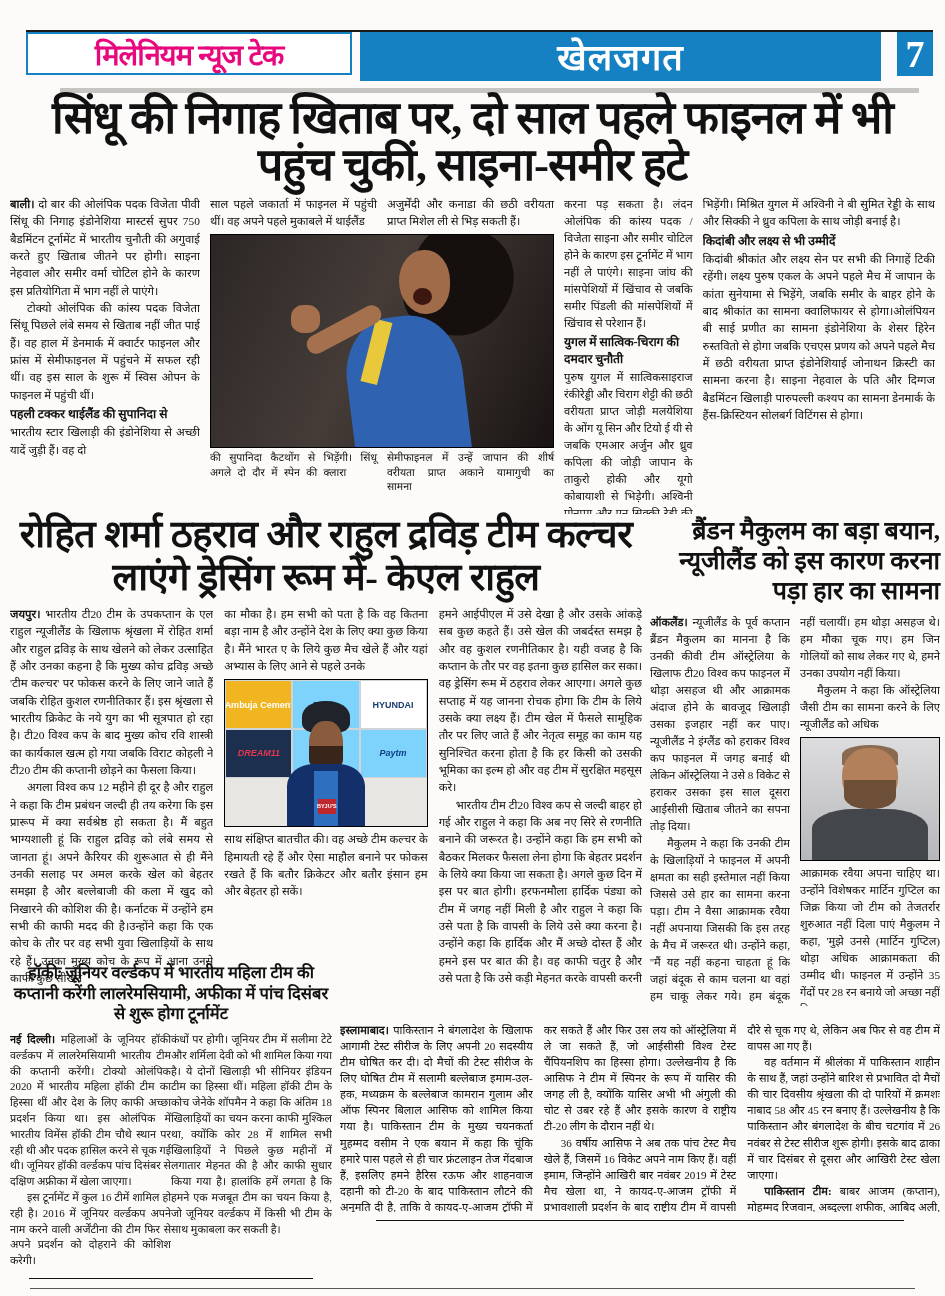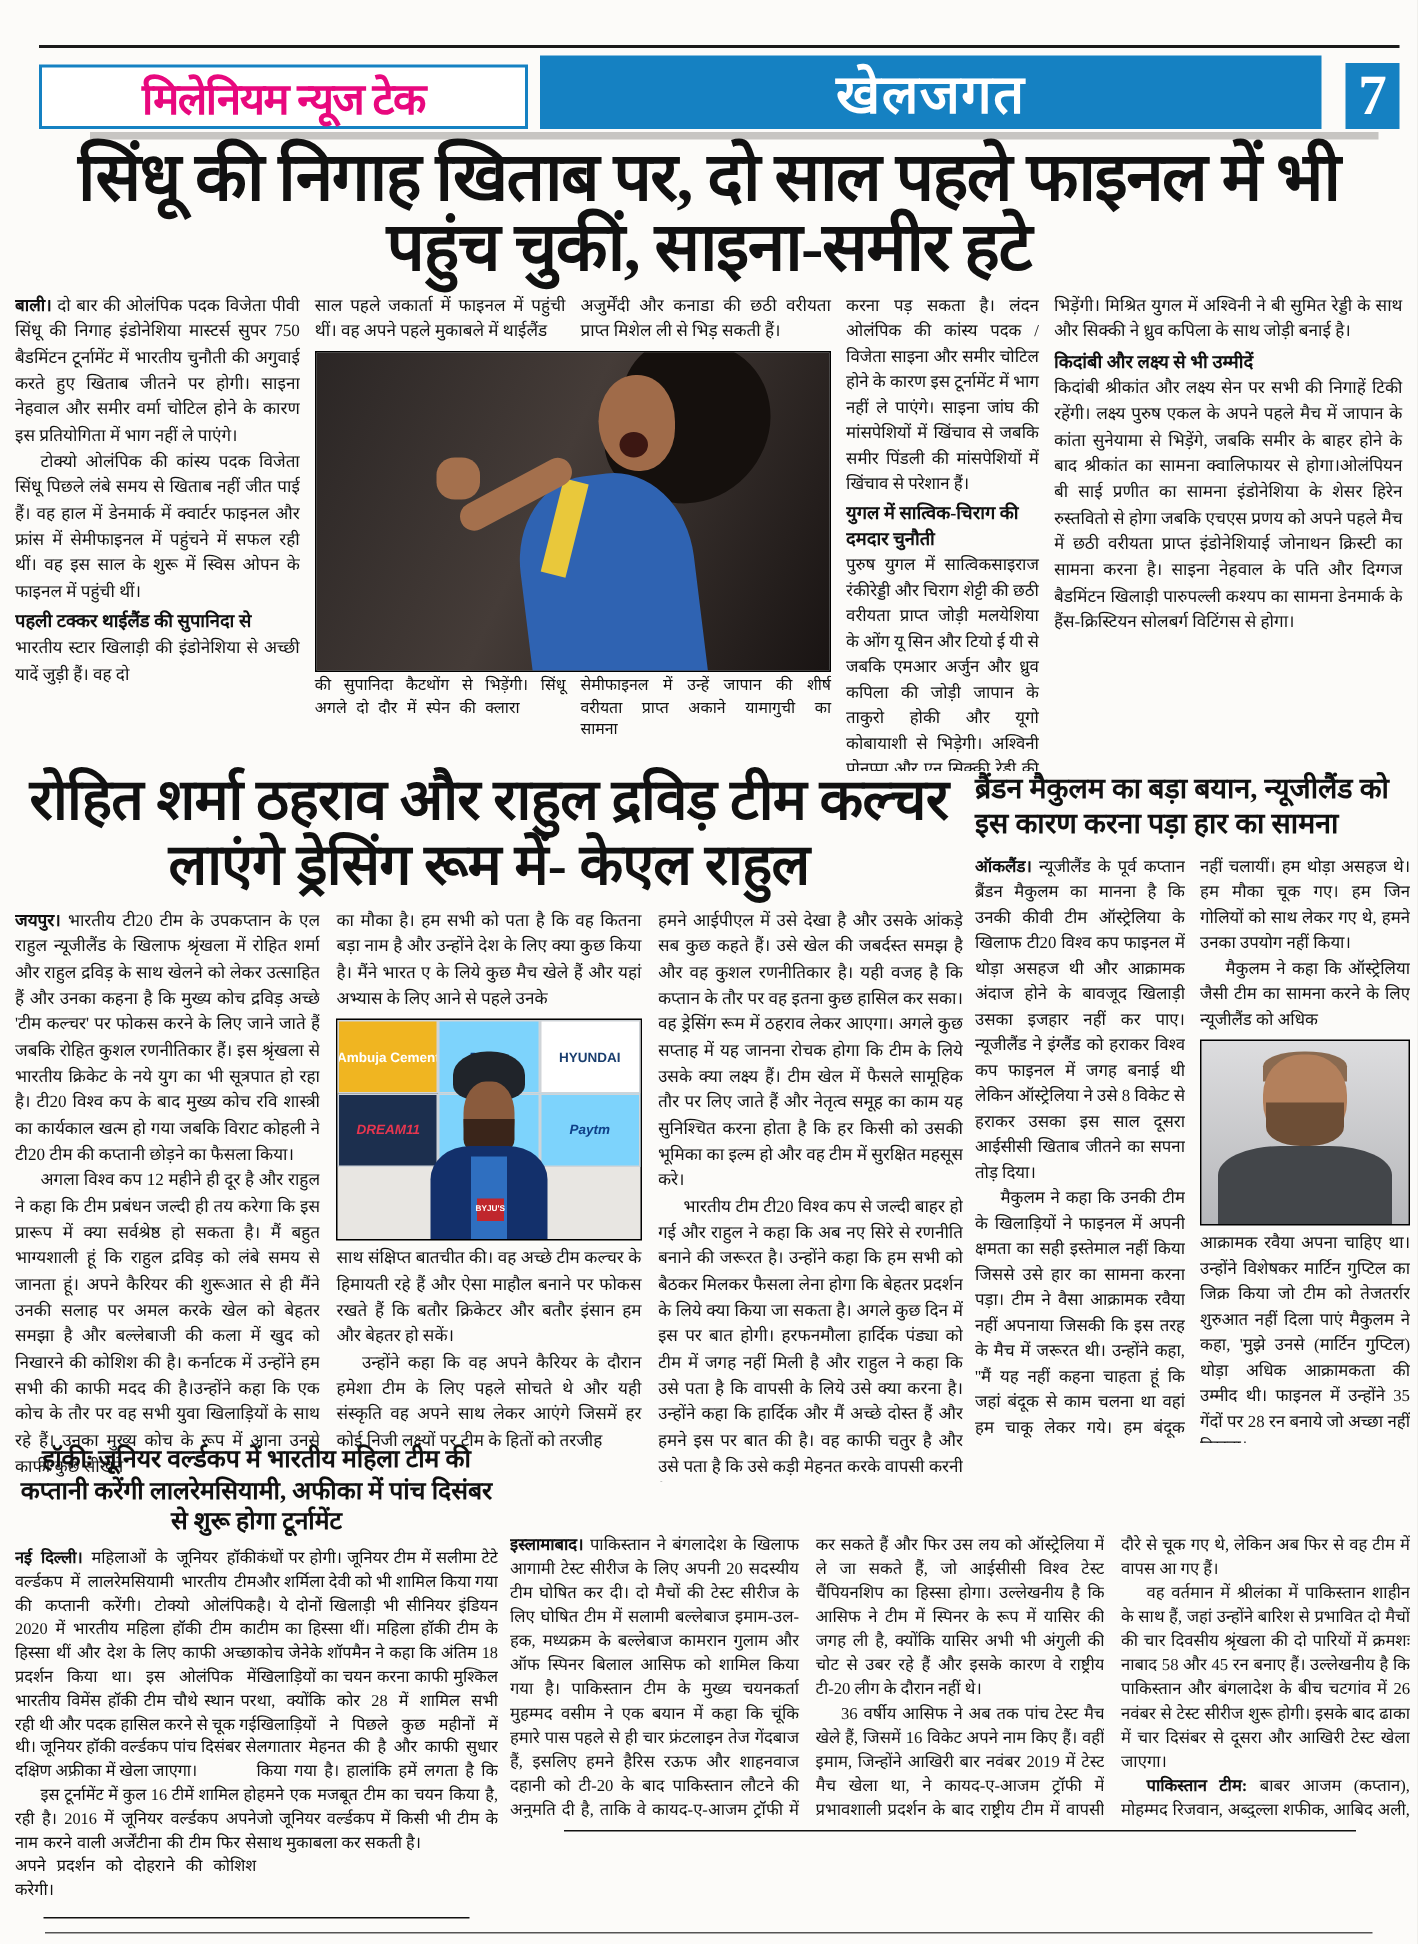--- a/index.html
+++ b/index.html
@@ -1,36 +1,36 @@
 <!DOCTYPE html>
 <html><head>
 <meta charset="utf-8">
 <style>
   html,body{margin:0;padding:0;background:#e9e7e2;}
   .page{position:relative;width:945px;height:1296px;margin:0 auto;background:#fcfbf9;
         font-family:"Liberation Serif", serif;color:#111;overflow:hidden;}
   
-  .hdr{position:absolute;top:30px;left:26px;right:12px;height:54px;display:flex;align-items:flex-end;
+  .hdr{position:absolute;top:30px;left:26px;right:12px;height:54px;display:flex;align-items:flex-start;
        border-top:2px solid #1a1a1a;}
   .mast{width:322px;background:#fff;border:2px solid #1581c2;display:flex;align-items:center;justify-content:center;}
   .mast span{color:#e8087e;font-weight:700;font-size:29px;letter-spacing:-1px;}
   .section{flex:1;background:#1581c2;margin-left:8px;display:flex;align-items:center;justify-content:center;}
   .section span{color:#fff;font-weight:700;font-size:36px;letter-spacing:1px;}
   .dateb{width:196px;background:#fff;display:flex;align-items:center;justify-content:center;border-bottom:1px solid #bbb;}
   .dateb span{font-weight:700;font-size:19px;white-space:nowrap;}
   .pipes{width:12px;display:flex;justify-content:space-between;padding:2px 2px;}
   .pipes i{width:3px;background:#1581c2;}
   .pagenum{width:36px;background:#1581c2;display:flex;align-items:center;justify-content:center;}
   .pagenum span{color:#fff;font-weight:700;font-size:38px;}
   .hdr-shadow{position:absolute;top:88px;left:60px;right:26px;height:5px;background:#c7c5c2;}
   
   .h1{position:absolute;top:95px;left:20px;right:20px;text-align:center;font-weight:700;
       font-size:45px;line-height:1.04;letter-spacing:-1px;}
   .h2{font-weight:700;font-size:38px;line-height:1.12;text-align:center;letter-spacing:-0.5px;margin:0 6px 8px 6px;}
-  .h3{font-weight:700;font-size:19px;line-height:1.2;text-align:left;margin:0 0 8px 0;}
+  .h3{font-weight:700;font-size:25px;line-height:1.2;text-align:right;margin:0 0 8px 0;}
   .h4{font-weight:700;font-size:16.5px;line-height:1.25;text-align:center;margin:0 0 7px 0;}
   .h5{font-weight:700;font-size:28px;line-height:1.15;text-align:center;letter-spacing:-0.5px;margin:0 0 10px 0;}
   
   .col{overflow:hidden;}
   .col p{margin:0;font-size:11.4px;line-height:1.52;text-align:justify;text-indent:17px;}
   .col p.nf{text-indent:0;}
   .dl{font-weight:700;}
   .sub{font-weight:700;font-size:12.2px;line-height:1.35;margin:2px 0;text-align:left;}
   
   .art1{position:absolute;top:196px;left:10px;width:925px;height:318px;display:flex;gap:10px;}
@@ -177,21 +177,20 @@
           <div class="r-fig">
             <div class="r-cap"></div>
             <div class="r-face"></div>
             <div class="r-beard"></div>
             <div class="r-jacket"></div>
             <div class="r-panel"></div>
             <div class="r-byjus">BYJU'S</div>
           </div>
         </div>
         <p class="nf">साथ संक्षिप्त बातचीत की। वह अच्छे टीम कल्चर के हिमायती रहे हैं और ऐसा माहौल बनाने पर फोकस रखते हैं कि बतौर क्रिकेटर और बतौर इंसान हम और बेहतर हो सकें।</p>
-        <p>उन्होंने कहा कि वह अपने कैरियर के दौरान हमेशा टीम के लिए पहले सोचते थे और यही संस्कृति वह अपने साथ लेकर आएंगे जिसमें हर कोई निजी लक्ष्यों पर टीम के हितों को तरजीह</p>
       </div>
       <div class="col">
         <p class="nf">हमने आईपीएल में उसे देखा है और उसके आंकड़े सब कुछ कहते हैं। उसे खेल की जबर्दस्त समझ है और वह कुशल रणनीतिकार है। यही वजह है कि कप्तान के तौर पर वह इतना कुछ हासिल कर सका। वह ड्रेसिंग रूम में ठहराव लेकर आएगा। अगले कुछ सप्ताह में यह जानना रोचक होगा कि टीम के लिये उसके क्या लक्ष्य हैं। टीम खेल में फैसले सामूहिक तौर पर लिए जाते हैं और नेतृत्व समूह का काम यह सुनिश्चित करना होता है कि हर किसी को उसकी भूमिका का इल्म हो और वह टीम में सुरक्षित महसूस करे।</p>
         <p>भारतीय टीम टी20 विश्व कप से जल्दी बाहर हो गई और राहुल ने कहा कि अब नए सिरे से रणनीति बनाने की जरूरत है। उन्होंने कहा कि हम सभी को बैठकर मिलकर फैसला लेना होगा कि बेहतर प्रदर्शन के लिये क्या किया जा सकता है। अगले कुछ दिन में इस पर बात होगी। हरफनमौला हार्दिक पंड्या को टीम में जगह नहीं मिली है और राहुल ने कहा कि उसे पता है कि वापसी के लिये उसे क्या करना है। उन्होंने कहा कि हार्दिक और मैं अच्छे दोस्त हैं और हमने इस पर बात की है। वह काफी चतुर है और उसे पता है कि उसे कड़ी मेहनत करके वापसी करनी है।</p>
       </div>
     </div>
   </div>
 
   <div class="art3">
     <div class="h3">ब्रैंडन मैकुलम का बड़ा बयान, न्यूजीलैंड को इस कारण करना पड़ा हार का सामना</div>

